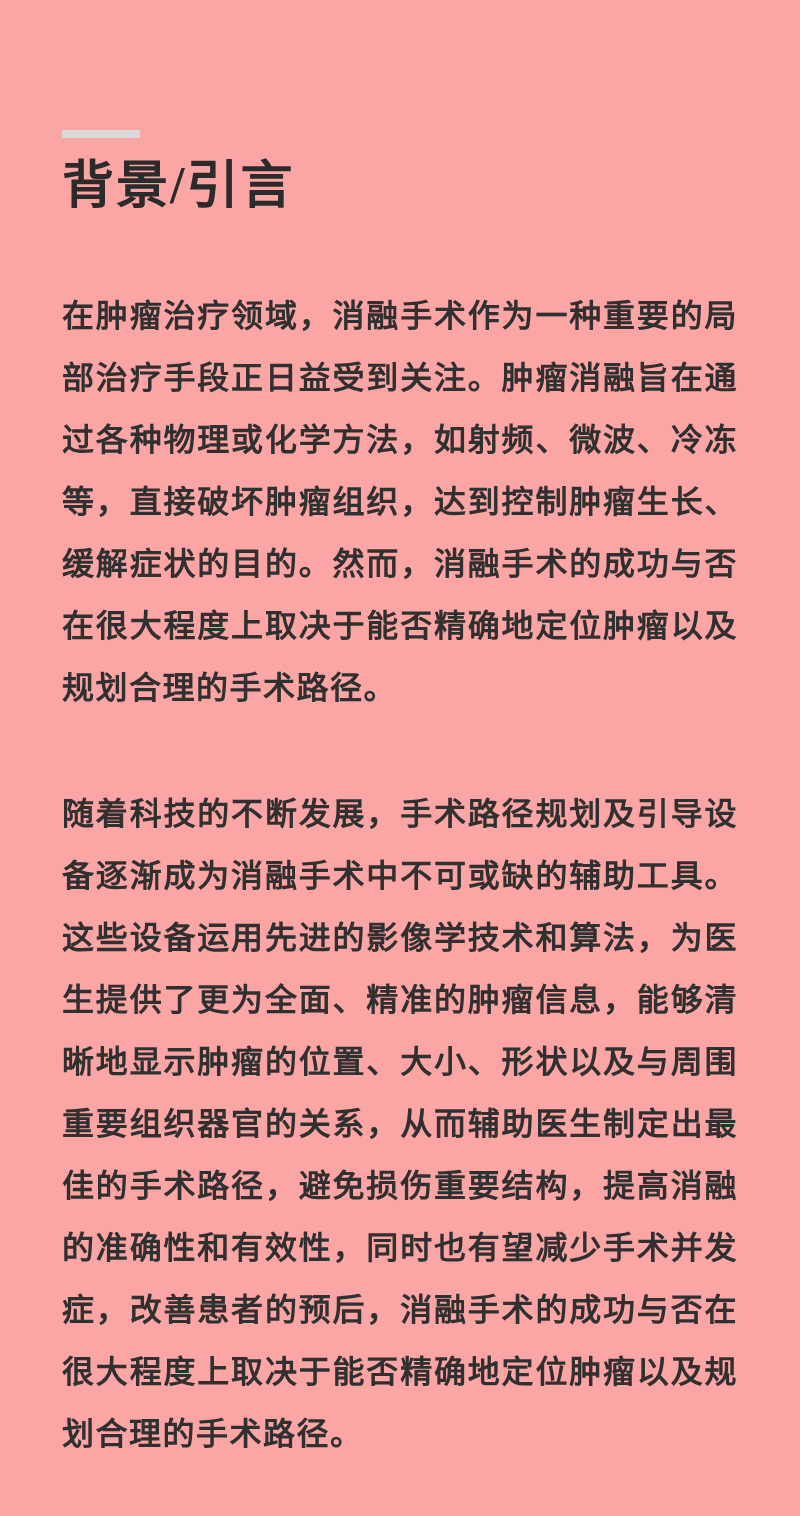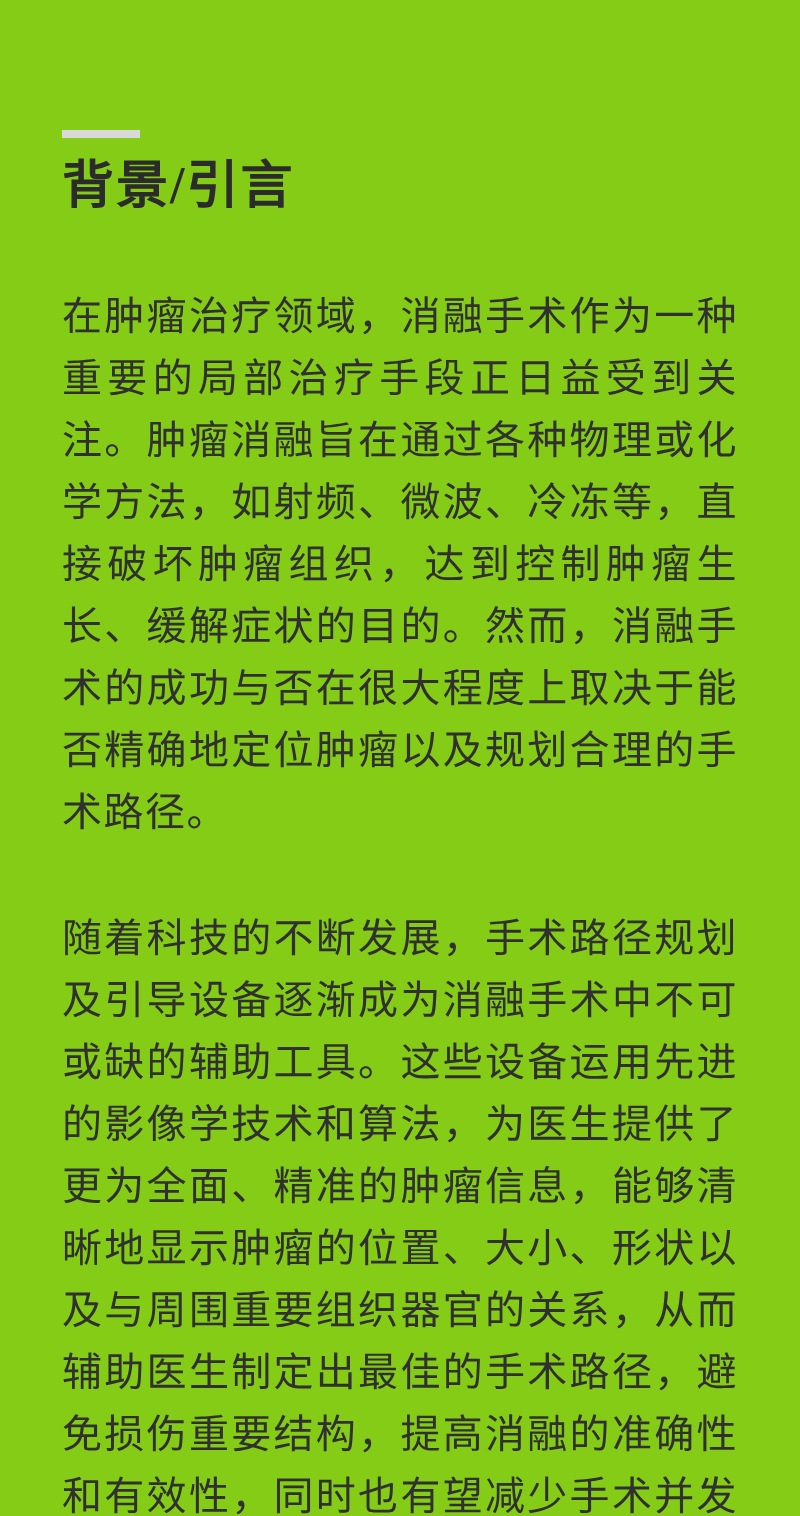--- a/index.html
+++ b/index.html
@@ -11,45 +11,46 @@
     width: 800px;
     height: 1516px;
     overflow: hidden;
     font-family: "Liberation Sans", "DejaVu Sans", sans-serif;
   }
   .doc {
     box-sizing: border-box;
     width: 800px;
     height: 1516px;
     padding: 130px 62px 8px 62px;
-    background: #84cc16;
+    background: #fca5a5;
   }
   .accent-bar {
     width: 78px;
     height: 8px;
     background: #d9d9d9;
     margin: 0 0 22px 0;
   }
   .title {
     margin: 0 0 73px 0;
     font-family: "Liberation Serif", "DejaVu Serif", serif;
     font-weight: 700;
     font-size: 52px;
     line-height: 1.0;
     letter-spacing: 2px;
     color: #2b2b2b;
   }
   .para {
     margin: 0 0 64px 0;
-    font-size: 40px;
+    font-size: 32px;
     line-height: 62px;
     letter-spacing: 1.5px;
     color: #303030;
     text-align: justify;
     text-justify: inter-ideograph;
+    font-weight: bold;
   }
   .para:last-child {
     margin-bottom: 0;
   }
 </style>
 </head>
 <body>
 
 <div class="doc">
   <div class="accent-bar"></div>

